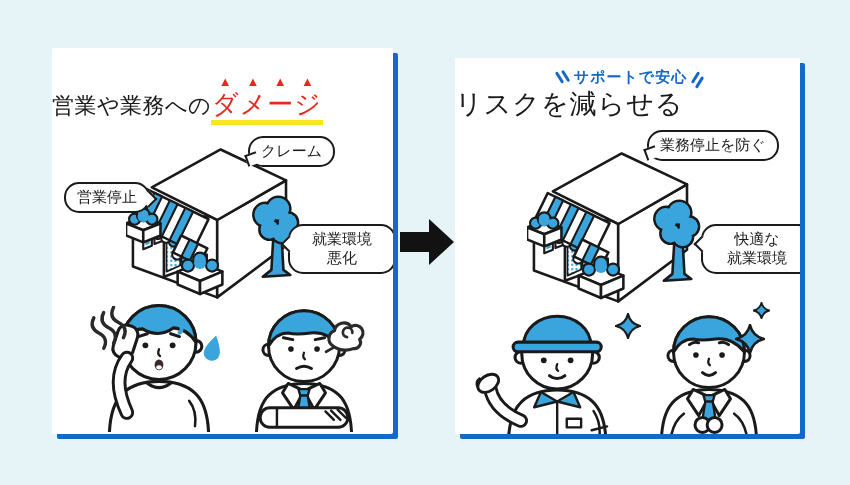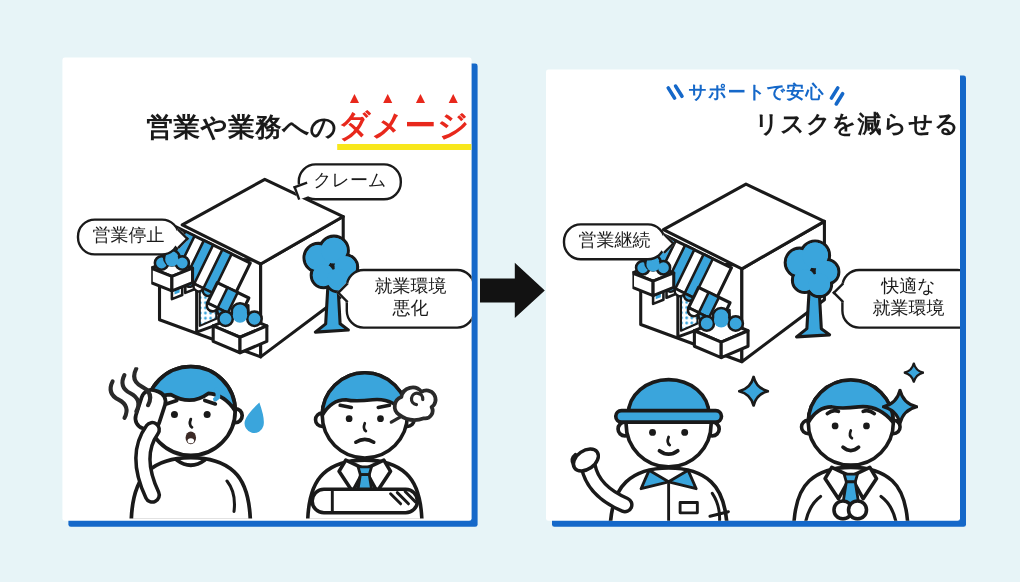--- a/index.html
+++ b/index.html
@@ -1,30 +1,30 @@
 <!DOCTYPE html>
 <html><head>
 <meta charset="utf-8">
 <style>
   html,body{margin:0;padding:0;}
   body{width:850px;height:485px;background:#e7f4f7;font-family:"Liberation Sans","DejaVu Sans",sans-serif;position:relative;overflow:hidden;}
   .stage{position:absolute;inset:0;}
   .panel{position:absolute;background:#fff;border-radius:2px;box-shadow:5px 5px 0 0 #1568c9;overflow:hidden;}
   .panel-left{left:52px;top:48px;width:341px;height:386px;}
   .panel-right{left:455px;top:58px;width:345px;height:376px;}
-  .panel-title{margin:26px 0 0 0;text-align:right;font-weight:700;color:#1a1a1a;line-height:1.15;white-space:nowrap;}
+  .panel-title{margin:26px 0 0 0;text-align:left;font-weight:400;color:#1a1a1a;line-height:1.15;white-space:nowrap;}
   .title-prefix{font-size:22px;letter-spacing:.5px;}
   .title-emph{font-size:26px;color:#e8281c;border-bottom:5px solid #f8e71c;padding:0 1px 1px 1px;
     -webkit-text-emphasis:filled triangle #e8281c;text-emphasis:filled triangle #e8281c;letter-spacing:1px;}
   .badge{margin-top:10px;text-align:center;font-size:15px;font-weight:800;color:#1568c9;letter-spacing:1px;}
   .slash{display:inline-block;width:3px;height:13px;background:#1568c9;border-radius:2px;box-shadow:6px 2px 0 #1568c9;vertical-align:-2px;}
   .slash-l{transform:rotate(-32deg);margin-right:13px;}
   .slash-r{transform:rotate(32deg);margin-left:7px;}
   .panel-right .panel-title{margin-top:2px;}
-  .panel-right .title-main{font-size:20px;letter-spacing:1px;}
+  .panel-right .title-main{font-size:27px;letter-spacing:1px;}
   .scene-el{position:absolute;}
   .bubble{position:absolute;background:#fff;border:2.5px solid #1a1a1a;border-radius:15px;
     font-size:15px;font-weight:400;color:#1a1a1a;padding:4px 11px;white-space:nowrap;line-height:1.25;}
   .bubble.multiline{white-space:normal;text-align:center;padding:4px 8px;}
   .bubble .bline{display:block;}
   .tail{position:absolute;width:10px;height:10px;background:#fff;border-left:2.5px solid #1a1a1a;border-bottom:2.5px solid #1a1a1a;}
   .tail-right{right:-7px;top:9px;transform:rotate(225deg);}
   .tail-left{left:-7px;top:12px;transform:rotate(45deg);}
   .tail-bl{left:-4px;bottom:0px;transform:rotate(70deg);}
   .arrow-wrap{position:absolute;left:400px;top:216px;width:56px;height:52px;}
@@ -282,23 +282,23 @@
           <circle cx="181" cy="115" r="12" fill="#3aa5dc"></circle>
           <circle cx="162" cy="94" r="12.4" fill="#3aa5dc" stroke="none"></circle>
           <circle cx="177" cy="87" r="12.4" fill="#3aa5dc" stroke="none"></circle>
           <circle cx="188" cy="103" r="10.4" fill="#3aa5dc" stroke="none"></circle>
           <circle cx="167" cy="111" r="10.4" fill="#3aa5dc" stroke="none"></circle>
           <circle cx="181" cy="115" r="10.4" fill="#3aa5dc" stroke="none"></circle>
         </g>
       </g>
     </svg>
 
-    <div class="bubble" style="left:14px;top:128px;">
-      <span>営業継続</span>
-      <span class="tail tail-right"></span>
+    <div class="bubble" style="left:192px;top:72px;">
+      <span>業務停止を防ぐ</span>
+      <span class="tail tail-bl"></span>
     </div>
     <div class="bubble multiline" style="left:246px;top:166px;width:92px;">
       <span class="bline">快適な</span>
       <span class="bline">就業環境</span>
       <span class="tail tail-left"></span>
     </div>
 
     <svg class="scene-el" style="left:16px;top:238px;" width="158" height="144" viewBox="0 0 165 150">
       <g stroke="#1a1a1a" stroke-width="3.2" stroke-linejoin="round" stroke-linecap="round">
         <circle cx="52" cy="64" r="6" fill="#fff"></circle>

